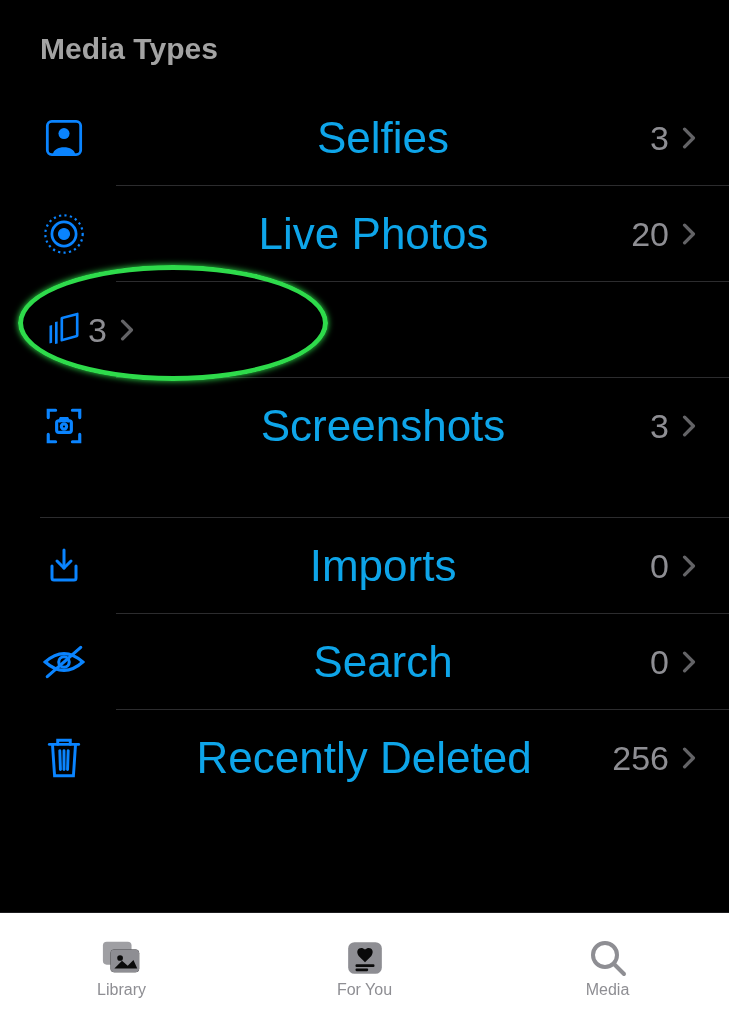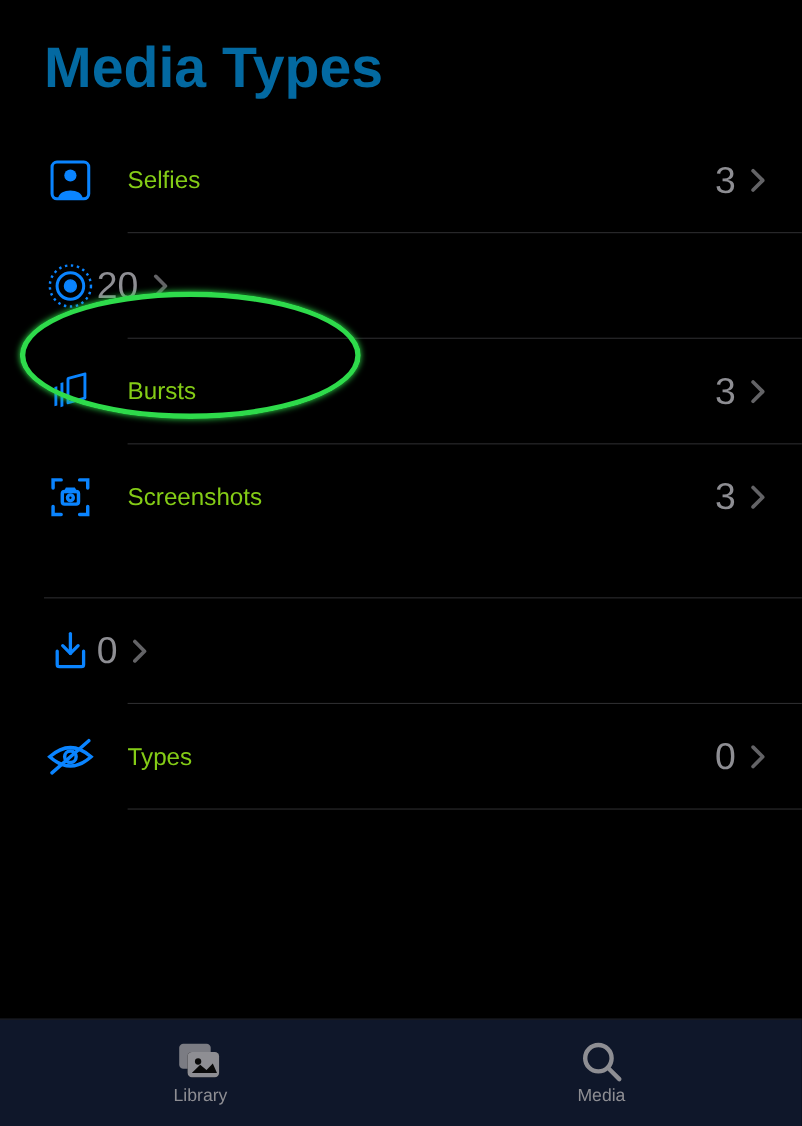--- a/index.html
+++ b/index.html
@@ -9,23 +9,23 @@
     background: #000;
     font-family: -apple-system, 'Helvetica Neue', Helvetica, Arial, sans-serif;
     color: #fff;
     overflow: hidden;
     position: relative;
   }
   .content {
     padding: 20px 0 0 0;
   }
   .section-header {
-    font-size: 52px;
+    font-size: 30px;
     font-weight: 700;
-    color: #0369a1;
+    color: #a3a3a3;
     padding: 12px 40px 24px 40px;
   }
   .list {
     padding-left: 40px;
   }
   .row {
     display: flex;
     align-items: center;
     height: 96px;
     position: relative;
@@ -34,25 +34,26 @@
     width: 48px;
     height: 48px;
     display: flex;
     align-items: center;
     justify-content: center;
     flex-shrink: 0;
     color: #0a84ff;
   }
   .row .label {
     flex: 1;
-    font-size: 22px;
+    font-size: 44px;
     font-weight: 400;
-    color: #84cc16;
+    color: #0ea5e9;
     padding-left: 28px;
     white-space: nowrap;
+    text-align: center;
   }
   .row .count {
     font-size: 34px;
     color: #8e8e93;
     padding-right: 6px;
   }
   .row .chevron {
     width: 28px;
     height: 28px;
     display: flex;
@@ -85,22 +86,22 @@
     border-radius: 50%;
     pointer-events: none;
     box-shadow: 0 0 6px #2edb4b;
   }
   
   .tabbar {
     position: absolute;
     bottom: 0;
     left: 0;
     right: 0;
-    height: 98px;
-    background: #0f172a;
+    height: 112px;
+    background: #ffffff;
     display: flex;
     border-top: 1px solid #1c1c1e;
   }
   .tab {
     flex: 1;
     display: flex;
     flex-direction: column;
     align-items: center;
     justify-content: center;
     gap: 4px;
@@ -147,38 +148,38 @@
     </div>
 
     <div class="row">
       <span class="icon-wrap">
         <svg viewBox="0 0 40 40" width="44" height="44" fill="none" stroke="currentColor">
           <circle cx="20" cy="20" r="17" stroke-dasharray="2 3" stroke-width="2"></circle>
           <circle cx="20" cy="20" r="11" stroke-width="2.5"></circle>
           <circle cx="20" cy="20" r="5" fill="currentColor"></circle>
         </svg>
       </span>
+      <span class="label">Live Photos</span>
       <span class="count">20</span>
       <span class="chevron">
         <svg viewBox="0 0 12 20" width="14" height="22" fill="none" stroke="currentColor" stroke-width="3" stroke-linecap="round" stroke-linejoin="round">
             <path d="M2 2 L10 10 L2 18"></path>
           </svg>
       </span>
       <div class="divider"></div>
     </div>
 
     <div class="row">
       <span class="icon-wrap">
         <svg viewBox="0 0 40 40" width="44" height="44" fill="none" stroke="currentColor" stroke-width="2.4" stroke-linejoin="round">
           <path d="M16 8 L30 8 L30 28 L16 28 Z" transform="skewY(-15) translate(2 6)"></path>
           <path d="M11 10 L11 30" transform="skewY(-15) translate(2 6)"></path>
           <path d="M6 12 L6 28" transform="skewY(-15) translate(2 6)"></path>
         </svg>
       </span>
-      <span class="label">Bursts</span>
       <span class="count">3</span>
       <span class="chevron">
         <svg viewBox="0 0 12 20" width="14" height="22" fill="none" stroke="currentColor" stroke-width="3" stroke-linecap="round" stroke-linejoin="round">
             <path d="M2 2 L10 10 L2 18"></path>
           </svg>
       </span>
       <div class="divider"></div>
     </div>
 
     <div class="row last">
@@ -210,47 +211,67 @@
   <div class="list">
 
     <div class="row">
       <span class="icon-wrap">
         <svg viewBox="0 0 40 40" width="40" height="40" fill="none" stroke="currentColor" stroke-width="3" stroke-linecap="round" stroke-linejoin="round">
           <path d="M20 4 L20 22"></path>
           <path d="M13 15 L20 22 L27 15"></path>
           <path d="M8 20 L8 32 Q8 34 10 34 L30 34 Q32 34 32 32 L32 20"></path>
         </svg>
       </span>
+      <span class="label">Imports</span>
       <span class="count">0</span>
       <span class="chevron">
         <svg viewBox="0 0 12 20" width="14" height="22" fill="none" stroke="currentColor" stroke-width="3" stroke-linecap="round" stroke-linejoin="round">
             <path d="M2 2 L10 10 L2 18"></path>
           </svg>
       </span>
       <div class="divider"></div>
     </div>
 
     <div class="row">
       <span class="icon-wrap">
         <svg viewBox="0 0 44 36" width="46" height="40" fill="none" stroke="currentColor" stroke-width="3" stroke-linecap="round">
           <path d="M4 18 Q22 2 40 18 Q22 34 4 18 Z"></path>
           <circle cx="22" cy="18" r="5"></circle>
           <line x1="6" y1="32" x2="38" y2="4"></line>
         </svg>
       </span>
-      <span class="label">Types</span>
+      <span class="label">Search</span>
       <span class="count">0</span>
       <span class="chevron">
         <svg viewBox="0 0 12 20" width="14" height="22" fill="none" stroke="currentColor" stroke-width="3" stroke-linecap="round" stroke-linejoin="round">
             <path d="M2 2 L10 10 L2 18"></path>
           </svg>
       </span>
       <div class="divider"></div>
     </div>
 
+    <div class="row">
+      <span class="icon-wrap">
+        <svg viewBox="0 0 36 42" width="38" height="44" fill="none" stroke="currentColor" stroke-width="2.8" stroke-linecap="round">
+          <path d="M4 8 L32 8"></path>
+          <path d="M12 8 L12 4 L24 4 L24 8"></path>
+          <path d="M7 8 L9 38 L27 38 L29 8"></path>
+          <line x1="14" y1="14" x2="14.6" y2="32"></line>
+          <line x1="18" y1="14" x2="18" y2="32"></line>
+          <line x1="22" y1="14" x2="21.4" y2="32"></line>
+        </svg>
+      </span>
+      <span class="label">Recently Deleted</span>
+      <span class="count">256</span>
+      <span class="chevron">
+        <svg viewBox="0 0 12 20" width="14" height="22" fill="none" stroke="currentColor" stroke-width="3" stroke-linecap="round" stroke-linejoin="round">
+            <path d="M2 2 L10 10 L2 18"></path>
+          </svg>
+      </span>
+    </div>
 
   </div>
 
 </div>
 
 <div class="highlight-ring"></div>
 
 <div class="tabbar">
   <div class="tab">
     <span class="tab-icon">
@@ -259,20 +280,31 @@
         <rect x="10" y="10" width="30" height="24" rx="4" fill="#0a0a0a"></rect>
         <rect x="10" y="10" width="30" height="24" rx="4"></rect>
         <circle cx="20" cy="19" r="3" fill="#0a0a0a"></circle>
         <path d="M14 30 L22 22 L28 27 L34 21 L38 30 Z" fill="#0a0a0a"></path>
       </svg>
     </span>
     <span class="tab-label">Library</span>
   </div>
   <div class="tab">
     <span class="tab-icon">
+      <svg viewBox="0 0 38 36" width="40" height="38" fill="currentColor">
+        <rect x="3" y="3" width="32" height="30" rx="6"></rect>
+        <path d="M19 10 C15 6 9 10 13 16 L19 22 L25 16 C29 10 23 6 19 10 Z" fill="#0a0a0a"></path>
+        <rect x="10" y="24" width="18" height="2.5" rx="1" fill="#0a0a0a"></rect>
+        <rect x="10" y="28" width="12" height="2.5" rx="1" fill="#0a0a0a"></rect>
+      </svg>
+    </span>
+    <span class="tab-label">For You</span>
+  </div>
+  <div class="tab">
+    <span class="tab-icon">
       <svg viewBox="0 0 40 40" width="40" height="40" fill="none" stroke="currentColor" stroke-width="4" stroke-linecap="round">
         <circle cx="17" cy="17" r="12"></circle>
         <line x1="27" y1="27" x2="36" y2="36"></line>
       </svg>
     </span>
     <span class="tab-label">Media</span>
   </div>
 </div>
 
 </body></html>

